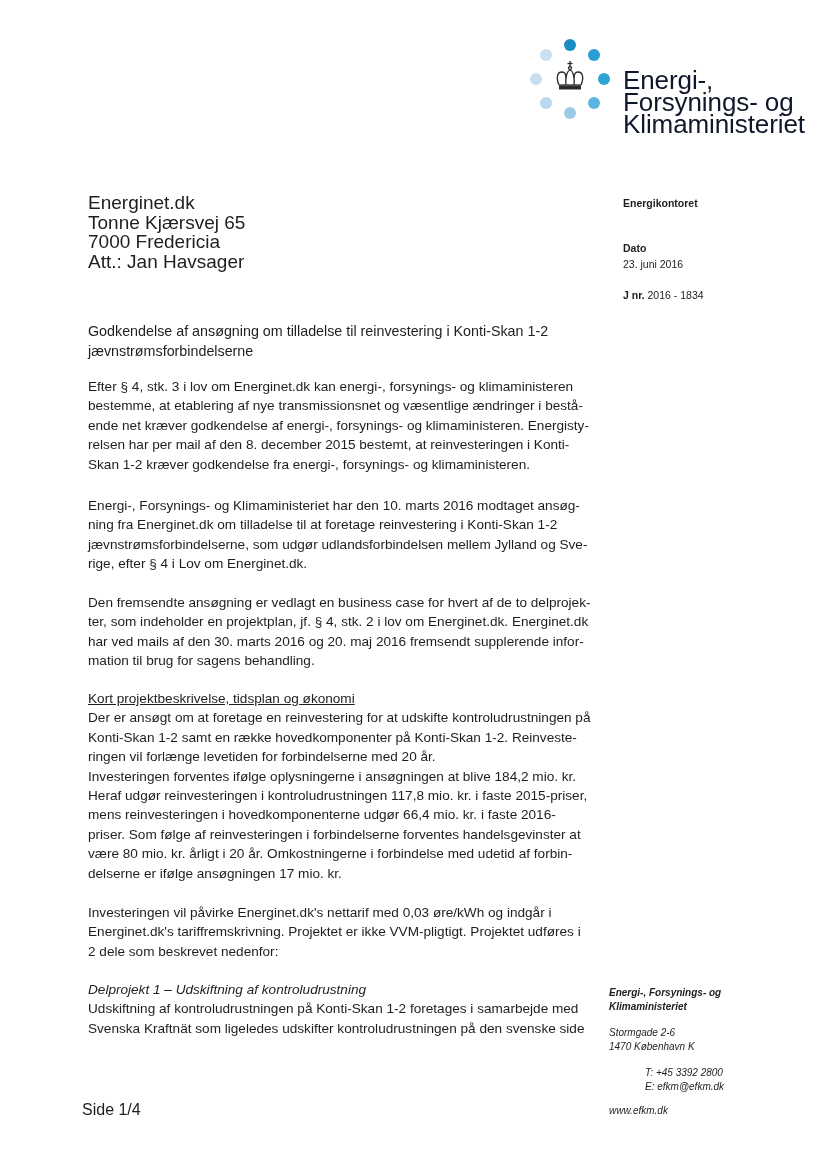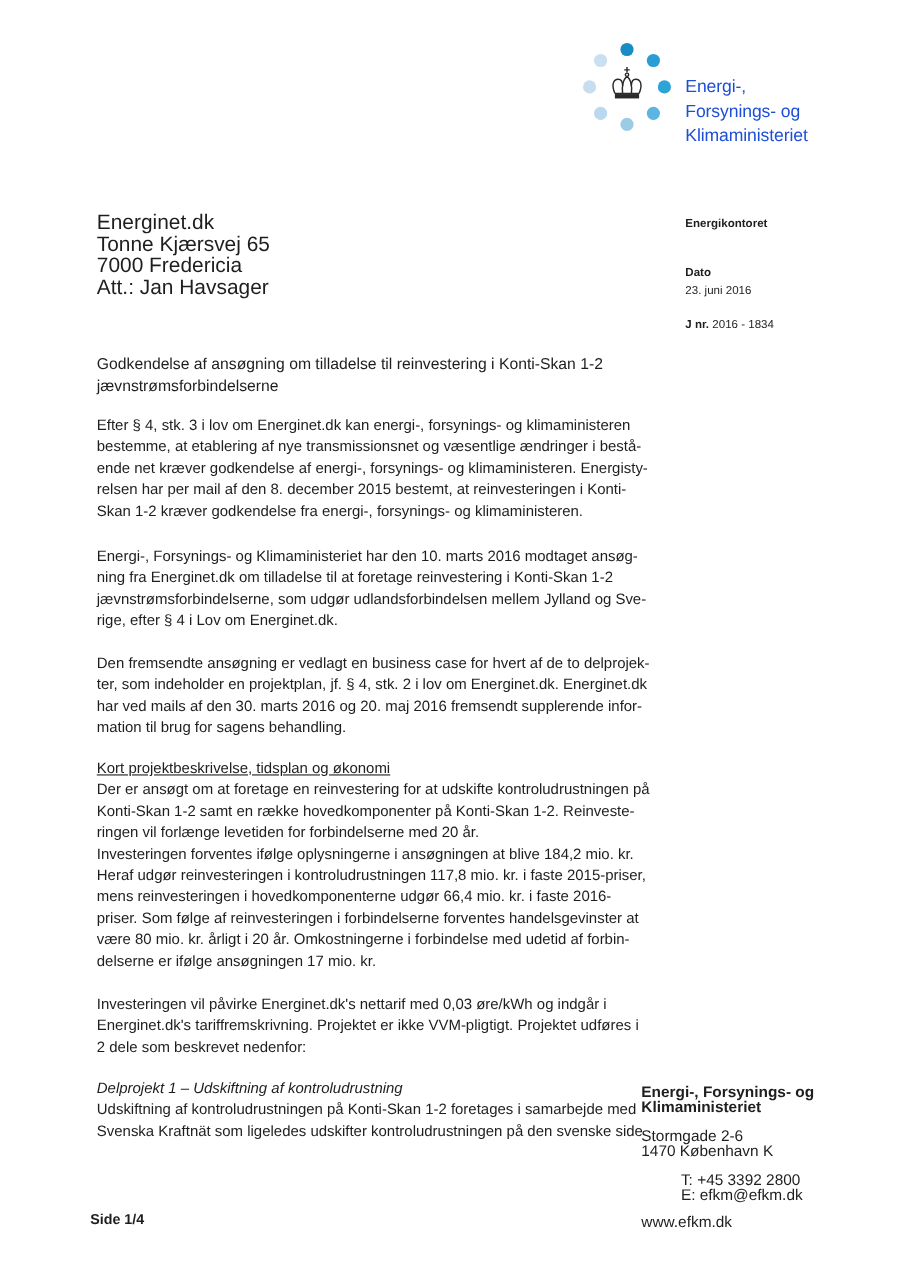--- a/index.html
+++ b/index.html
@@ -5,21 +5,21 @@
   html, body { margin: 0; padding: 0; background: #ffffff; }
   body {
     width: 828px; height: 1169px; position: relative; overflow: hidden;
     font-family: "Liberation Sans", sans-serif; color: #1e1e1e;
   }
   .logo { position: absolute; left: 525px; top: 36px; width: 90px; height: 90px; }
   .logo .dot { position: absolute; width: 12px; height: 12px; border-radius: 50%; }
   .logo .crown { position: absolute; left: 28px; top: 24px; width: 34px; height: 34px; }
   .ministry-name {
     position: absolute; left: 623px; top: 69px;
-    font-size: 16px; line-height: 22px; color: #1d4ed8; letter-spacing: -0.1px;
+    font-size: 26px; line-height: 22px; color: #0f172a; letter-spacing: -0.1px;
   }
   .ministry-name div { white-space: nowrap; }
 
   .recipient {
     position: absolute; left: 88px; top: 193px;
     font-size: 19px; line-height: 19.5px;
   }
   .side-meta { position: absolute; left: 623px; font-size: 10.5px; line-height: 15px; }
   .side-meta.b { font-weight: bold; }
 
@@ -29,25 +29,25 @@
   }
   .para {
     position: absolute; left: 88px; width: 520px;
     font-size: 13.6px; line-height: 19.4px; margin: 0;
   }
   .para div { white-space: nowrap; }
   .heading-u { text-decoration: underline; }
   .heading-i { font-style: italic; }
 
   .footer-block {
-    position: absolute; left: 583px; font-size: 14px; line-height: 13.5px;
+    position: absolute; left: 609px; font-size: 10px; line-height: 13.5px; font-style: italic;
   }
   .footer-block.b { font-weight: bold; }
   .page-num {
-    position: absolute; left: 82px; top: 1101px; font-size: 13px; font-weight: bold;
+    position: absolute; left: 82px; top: 1101px; font-size: 16px;
   }
 </style>
 </head>
 <body>
 
 <div class="logo">
   <span class="dot" style="left: 39px; top: 3px; background: rgb(26, 140, 196);"></span>
   <span class="dot" style="left: 63px; top: 13px; background: rgb(42, 158, 212);"></span>
   <span class="dot" style="left: 73px; top: 37px; background: rgb(46, 163, 214);"></span>
   <span class="dot" style="left: 63px; top: 61px; background: rgb(92, 180, 224);"></span>

